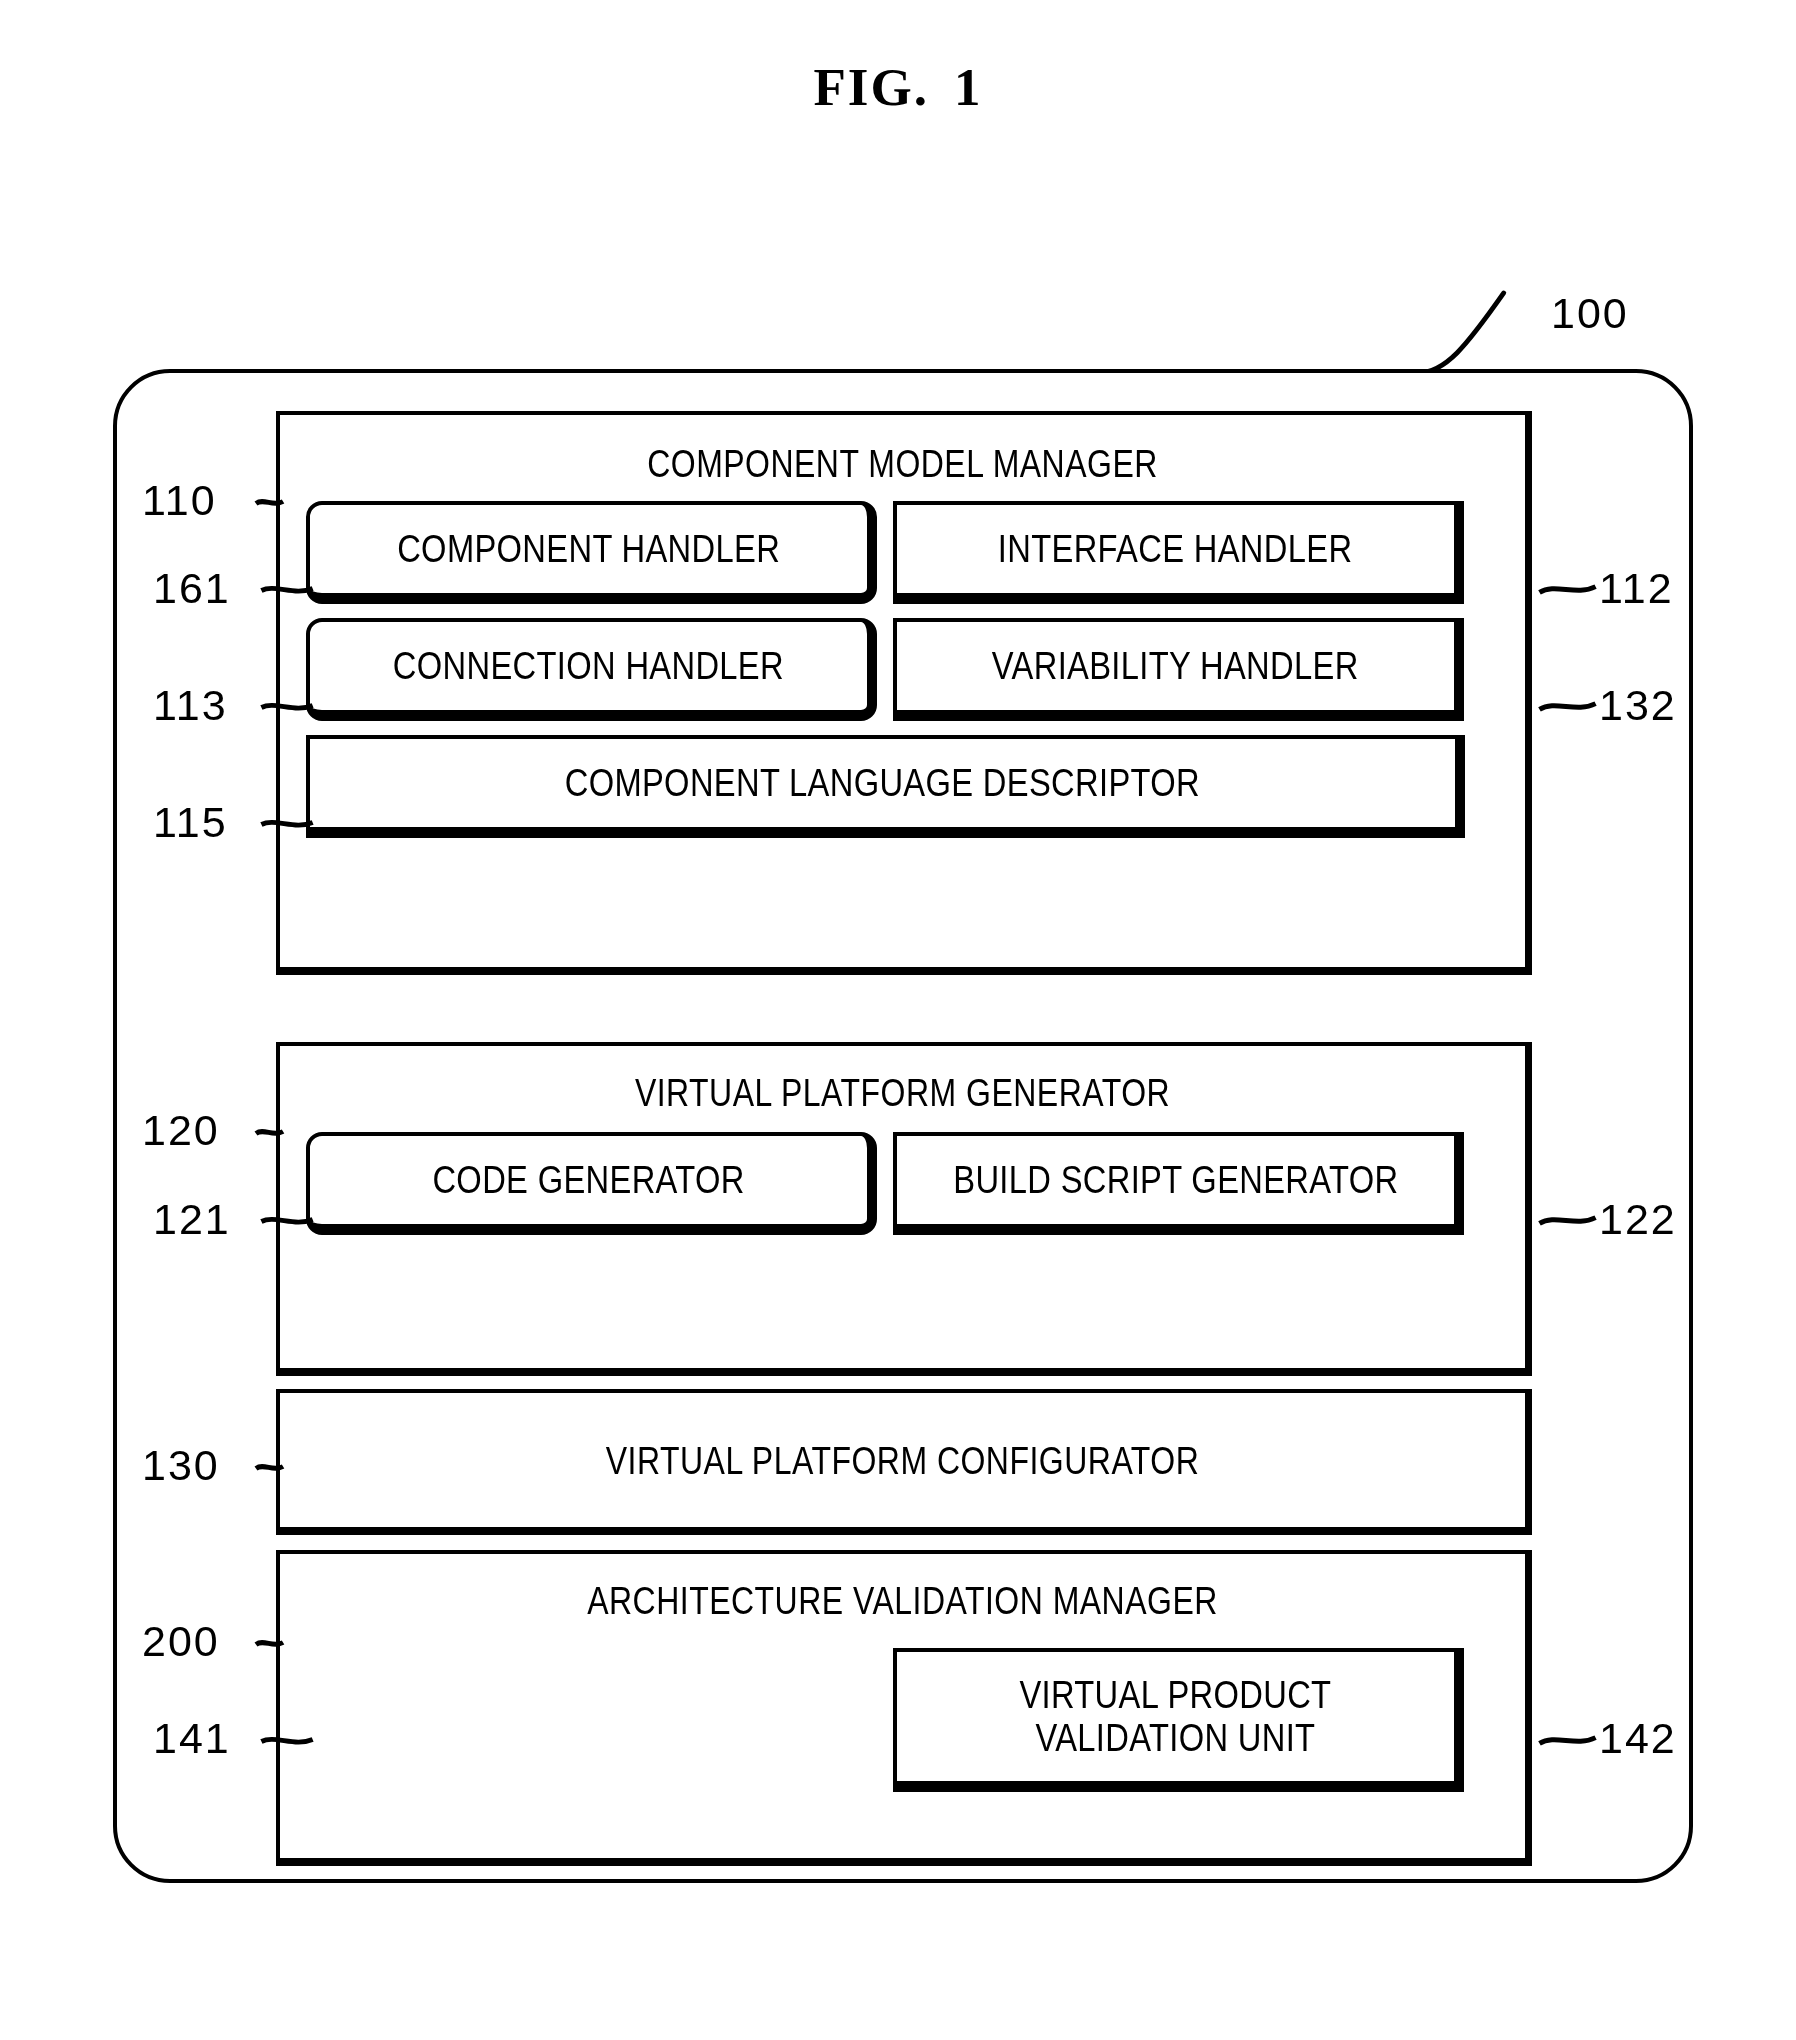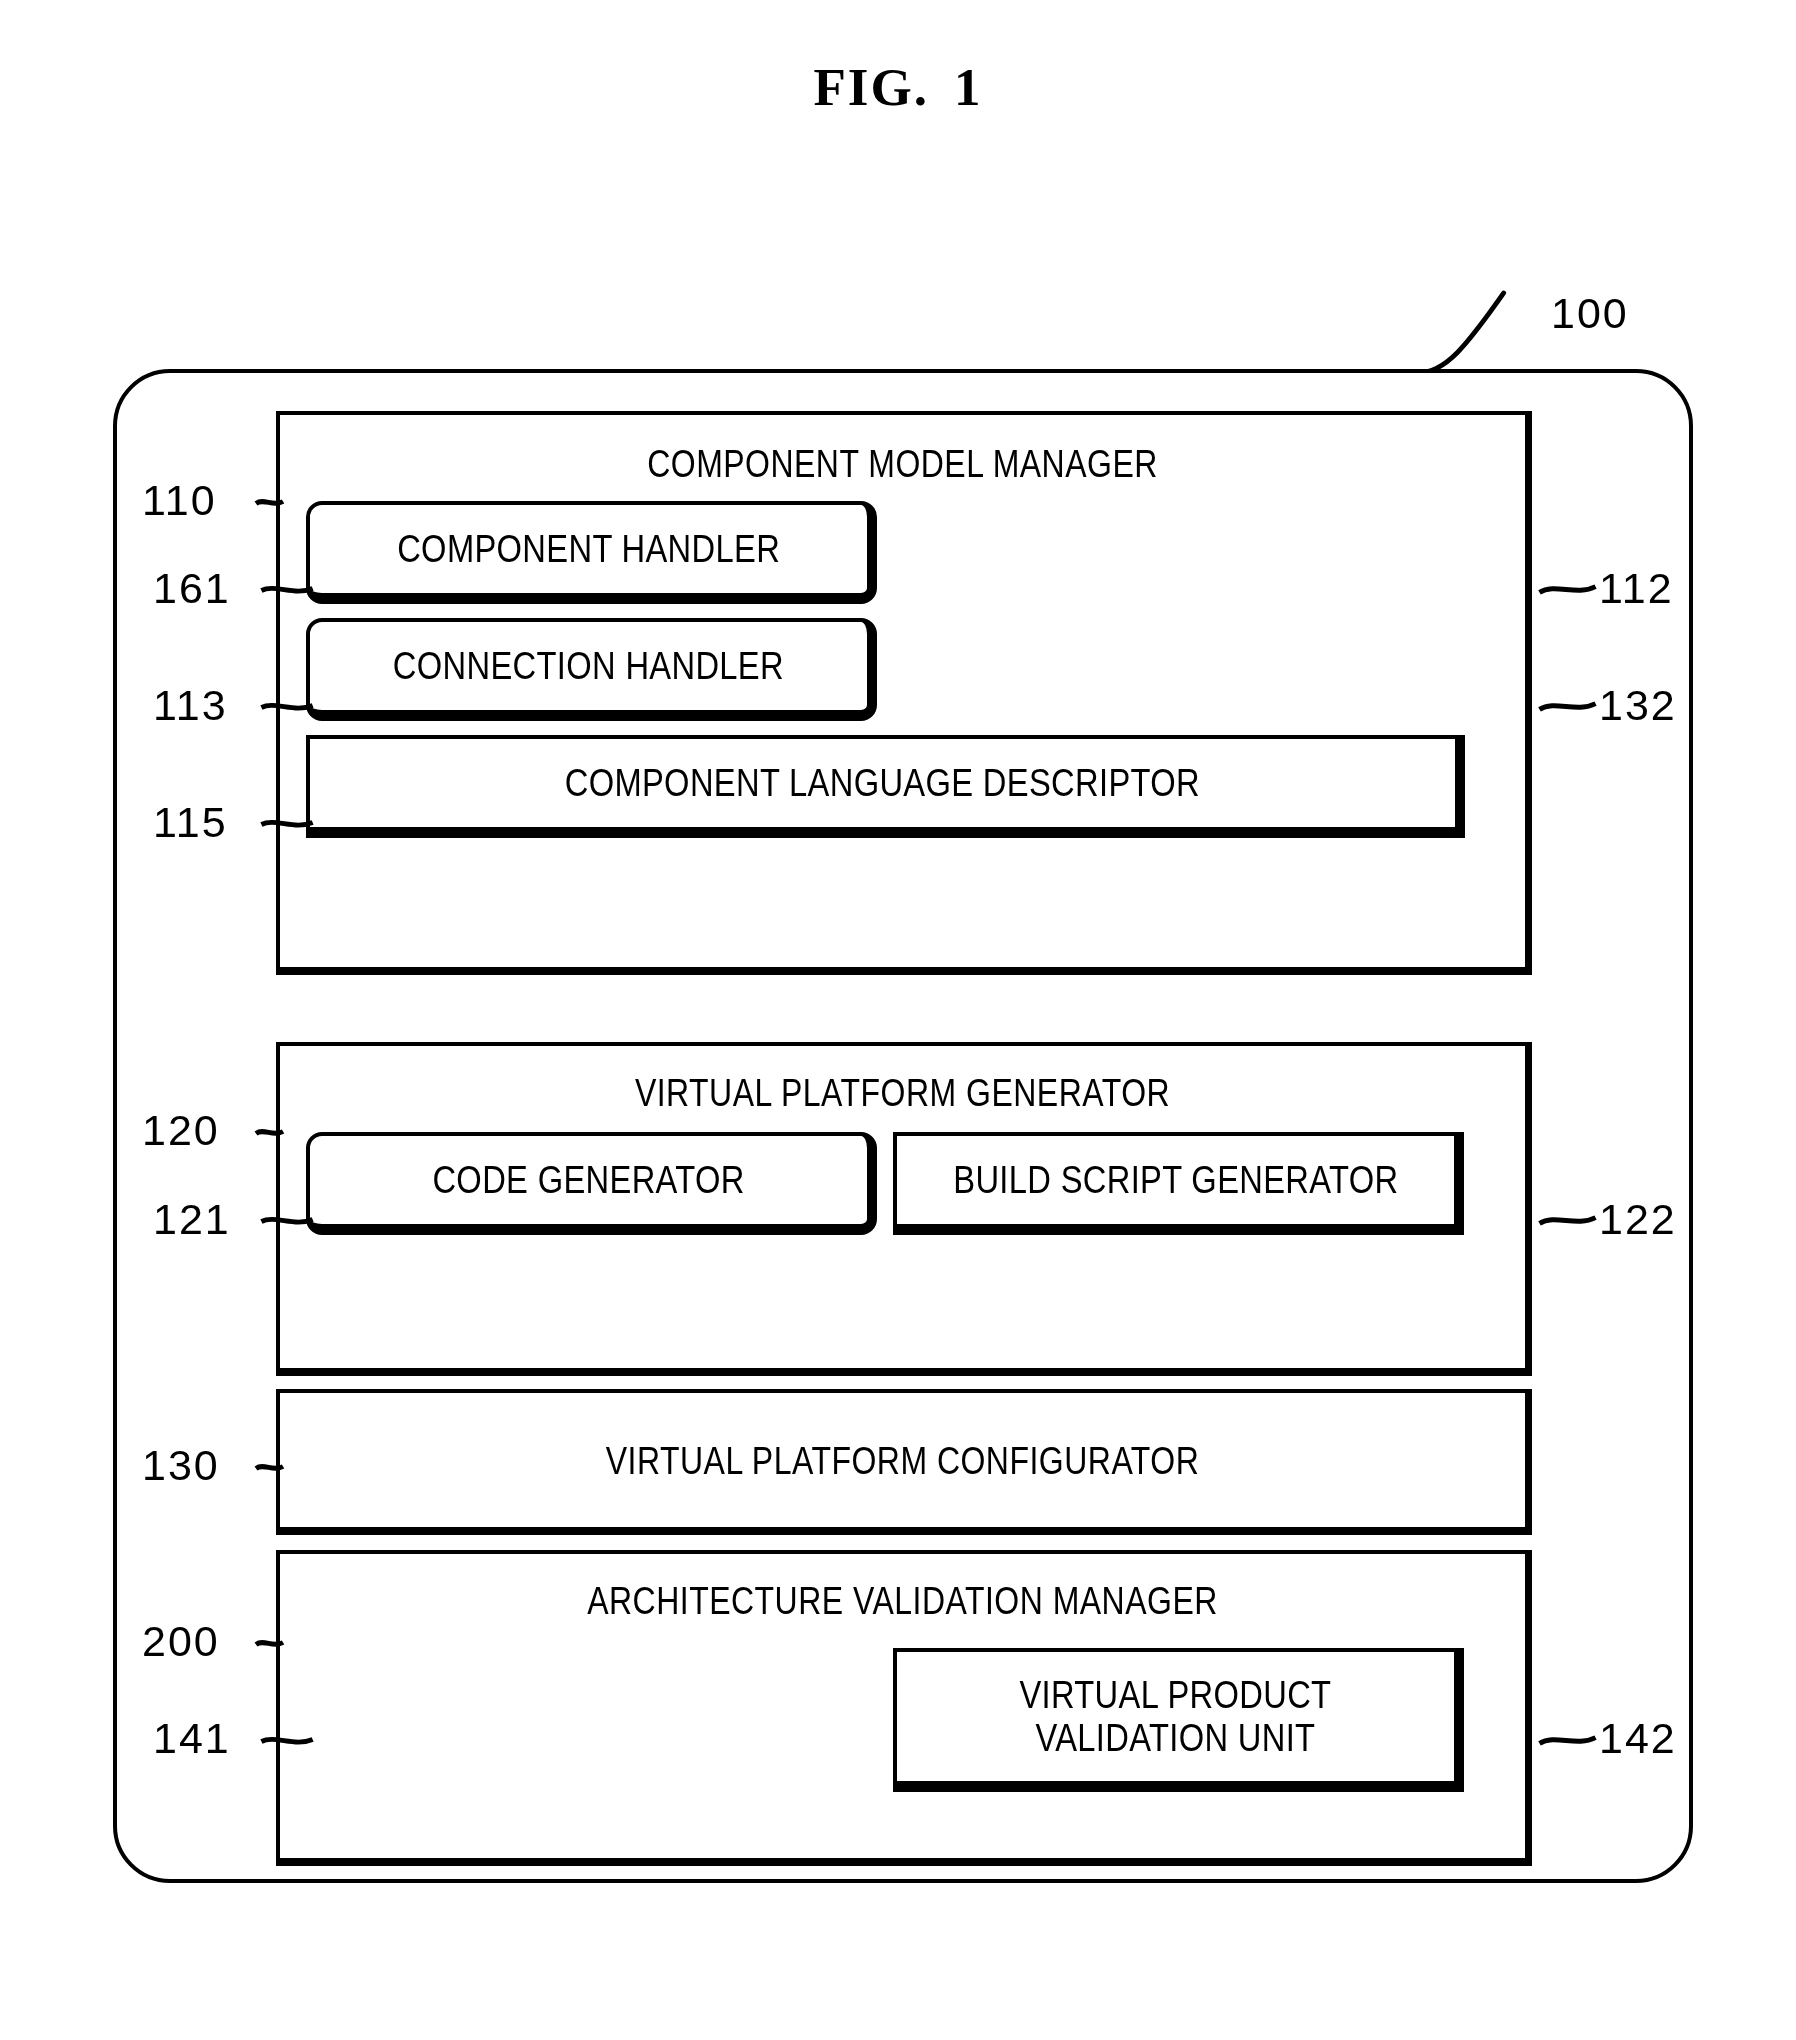--- a/index.html
+++ b/index.html
@@ -153,27 +153,37 @@
 
 <div class="section" id="sec-110">
   <div class="section-title">COMPONENT MODEL MANAGER</div>
 
   <div class="unit u-left r1">
     <div class="unit-label">
       <span>COMPONENT HANDLER</span>
     </div>
   </div>
 
+  <div class="unit u-right r1">
+    <div class="unit-label">
+      <span>INTERFACE HANDLER</span>
+    </div>
+  </div>
 
   <div class="unit u-left r2">
     <div class="unit-label">
       <span>CONNECTION HANDLER</span>
     </div>
   </div>
 
+  <div class="unit u-right r2">
+    <div class="unit-label">
+      <span>VARIABILITY HANDLER</span>
+    </div>
+  </div>
 
   <div class="unit u-full r3">
     <div class="unit-label">
       <span>COMPONENT LANGUAGE DESCRIPTOR</span>
     </div>
   </div>
 </div>
 
 <div class="section" id="sec-120">
   <div class="section-title">VIRTUAL PLATFORM GENERATOR</div>

